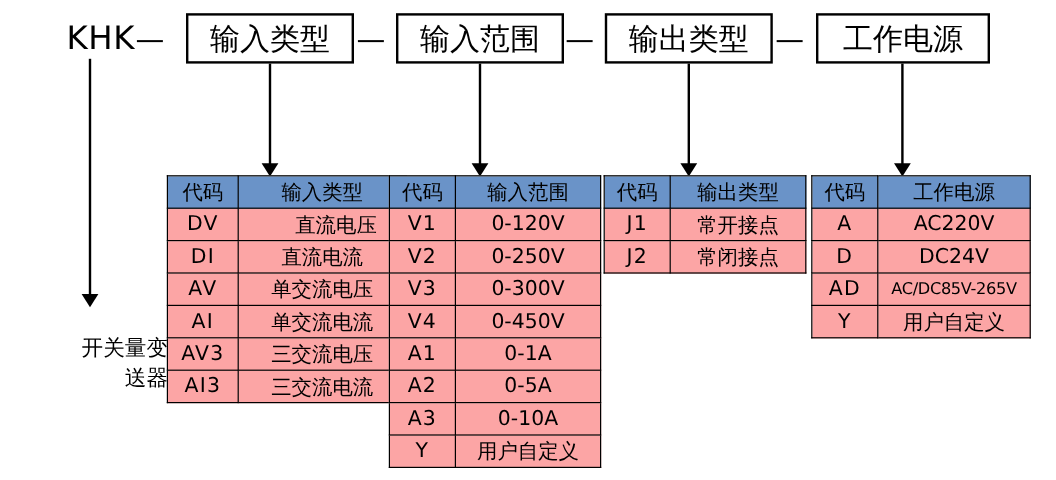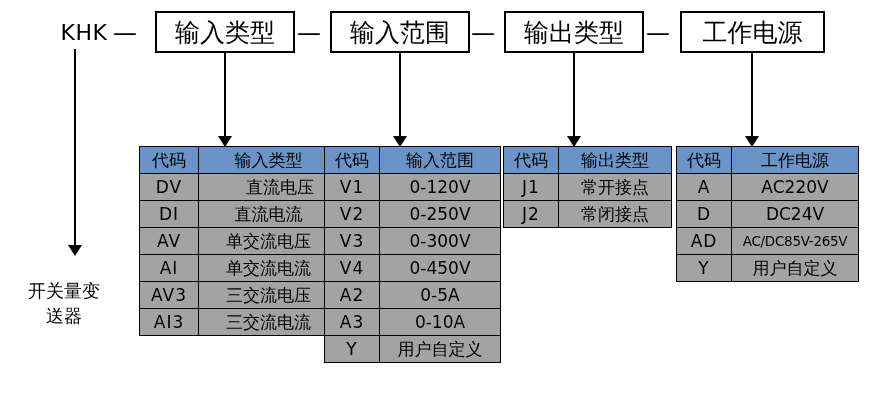--- a/index.html
+++ b/index.html
@@ -7,21 +7,21 @@
     width:880px;height:400px;position:relative;overflow:hidden;
     background:#ffffff;
     font-family:"Liberation Sans","DejaVu Sans",sans-serif;
     color:#000;
   }
   .stage{position:absolute;left:0;top:0;width:880px;height:400px;}
 
   
   .brand{
     position:absolute;left:52px;top:18px;width:64px;height:30px;
-    font-size:22px;line-height:30px;text-align:center;letter-spacing:.5px;
+    font-size:27px;line-height:30px;text-align:center;letter-spacing:.5px;
     font-family:"DejaVu Sans",sans-serif;
   }
   .dash{
     position:absolute;top:18px;height:30px;width:26px;
     font-size:24px;line-height:30px;text-align:center;
     font-family:"DejaVu Sans",sans-serif;
   }
   .topbox{
     position:absolute;top:11px;height:42px;
     border:2px solid #000;background:#fff;
@@ -40,21 +40,21 @@
     border-top:11px solid #000;
   }
 
   
   .tbl{position:absolute;border-collapse:collapse;background:#fff;}
   .tbl td{
     border:1.6px solid #000;
     text-align:center;
     padding:0;
     font-family:"DejaVu Sans","Liberation Sans",sans-serif;
-    background:#a3a3a3;
+    background:#fca5a5;
     white-space:nowrap;
   }
   .tbl tr.hdr td{
     background:#6a93c8;
     font-size:17px;
     height:26px;
     color:#000;
   }
   .tbl td.code{font-size:17px;height:26px;letter-spacing:1px;}
   .tbl td.val{font-size:17px;height:26px;}
@@ -93,21 +93,21 @@
 
   <div class="vline" style="left:399px;top:53px;height:88px;"></div>
   <div class="arrowhead" style="left:393px;top:136px;"></div>
 
   <div class="vline" style="left:573px;top:53px;height:88px;"></div>
   <div class="arrowhead" style="left:567px;top:136px;"></div>
 
   <div class="vline" style="left:751px;top:53px;height:88px;"></div>
   <div class="arrowhead" style="left:745px;top:136px;"></div>
 
-  <div class="leaf-label" style="left:3px;top:278px;width:122px;">
+  <div class="leaf-label" style="left:18px;top:278px;width:122px;text-align:right;">
     <div>开关量变</div>
     <div>送器</div>
   </div>
 
   <table class="tbl" style="left:139px;top:146px;">
       <tbody>
         <tr class="hdr">
           <td style="width: 58px;">代码</td>
           <td style="width: 116px;">输入类型</td>
         </tr>
@@ -153,20 +153,24 @@
         </tr>
         <tr>
           <td class="code" style="width: 54px;">V3</td>
           <td class="val" style="width: 120px;">0-300V</td>
         </tr>
         <tr>
           <td class="code" style="width: 54px;">V4</td>
           <td class="val" style="width: 120px;">0-450V</td>
         </tr>
         <tr>
+          <td class="code" style="width: 54px;">A1</td>
+          <td class="val" style="width: 120px;">0-1A</td>
+        </tr>
+        <tr>
           <td class="code" style="width: 54px;">A2</td>
           <td class="val" style="width: 120px;">0-5A</td>
         </tr>
         <tr>
           <td class="code" style="width: 54px; margin-left: 48px;">A3</td>
           <td class="val" style="width: 120px;">0-10A</td>
         </tr>
         <tr>
           <td class="code" style="width: 54px;">Y</td>
           <td class="val" style="width: 120px;">用户自定义</td>

